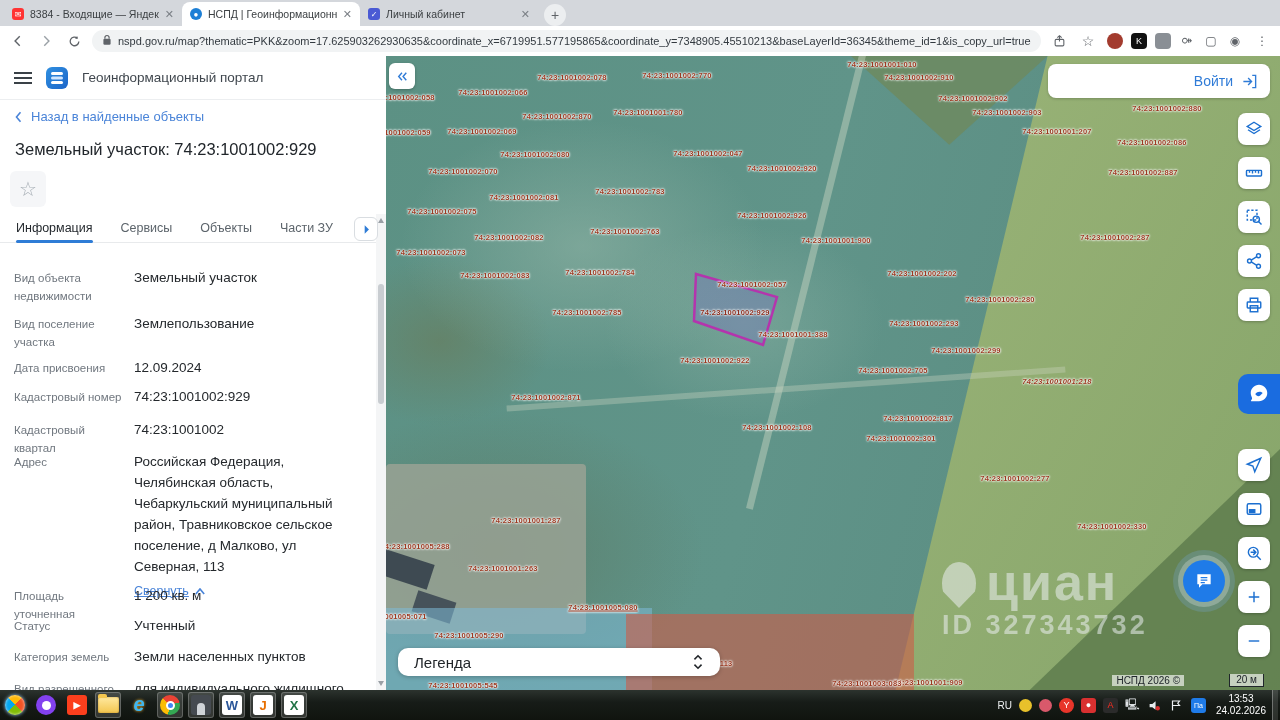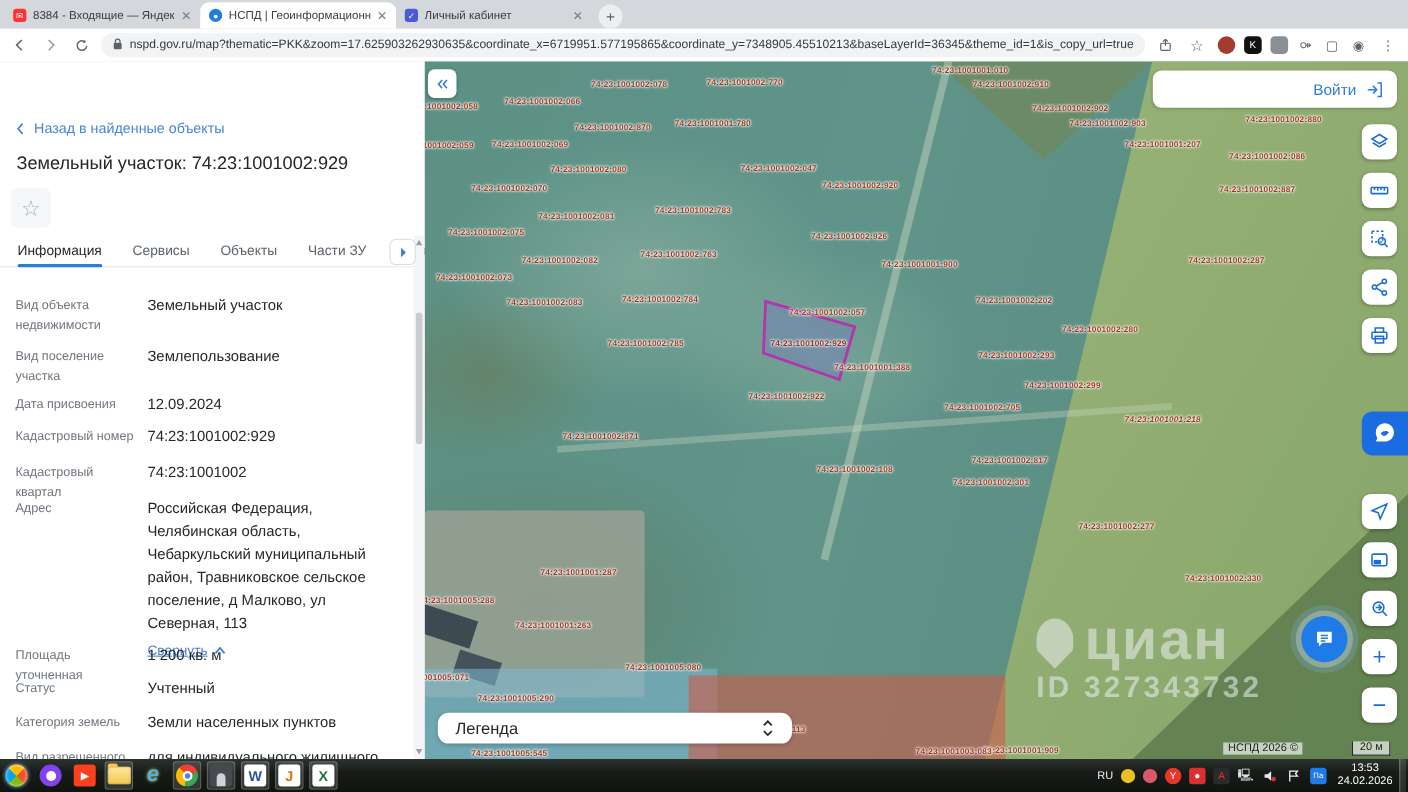--- a/index.html
+++ b/index.html
@@ -159,20 +159,25 @@
           <div class="ext" style="background: rgb(138, 143, 149);"></div>
           <div class="ext" style="background: transparent; color: rgb(95, 99, 104); font-size: 12px;">⚩</div>
           <div class="ext" style="background: transparent; color: rgb(95, 99, 104); font-size: 12px;">▢</div>
           <div class="ext" style="background: transparent; color: rgb(95, 99, 104); font-size: 12px; border-radius: 50%;">◉</div>
         </span>
       <span class="navbtn" style="font-size:12px;">⋮</span>
     </div>
   </div>
 
   <div class="panel">
+    <div class="p-head">
+      <span class="burger"></span>
+      <span class="plogo"></span>
+      <span class="p-title">Геоинформационный портал</span>
+    </div>
     <div class="backlink">
       <svg width="9" height="12" viewBox="0 0 12 18" fill="none" stroke="#4a84d8" stroke-width="2.4">
           <path d="M9 2 L3 9 L9 16"></path>
         </svg>
       <span>Назад в найденные объекты</span>
     </div>
     <div class="obj-title">Земельный участок: 74:23:1001002:929</div>
     <div class="starbox">☆</div>
     <div class="ptabs" id="ptabs">
         <div class="ptab active">Информация</div>
@@ -271,21 +276,21 @@
         <span class="mlabel" style="left: 10px; top: 76px;">74:23:1001002:059</span>
         <span class="mlabel" style="left: 96px; top: 75px;">74:23:1001002:069</span>
         <span class="mlabel" style="left: 149px; top: 98px;">74:23:1001002:080</span>
         <span class="mlabel" style="left: 322px; top: 97px;">74:23:1001002:047</span>
         <span class="mlabel" style="left: 396px; top: 112px;">74:23:1001002:920</span>
         <span class="mlabel" style="left: 77px; top: 115px;">74:23:1001002:070</span>
         <span class="mlabel" style="left: 138px; top: 141px;">74:23:1001002:081</span>
         <span class="mlabel" style="left: 244px; top: 135px;">74:23:1001002:783</span>
         <span class="mlabel" style="left: 386px; top: 159px;">74:23:1001002:926</span>
         <span class="mlabel" style="left: 56px; top: 155px;">74:23:1001002:075</span>
-        <span class="mlabel" style="left: 231px; top: 175px;">74:23:1001002:763</span>
+        <span class="mlabel" style="left: 239px; top: 175px;">74:23:1001002:763</span>
         <span class="mlabel" style="left: 123px; top: 181px;">74:23:1001002:082</span>
         <span class="mlabel" style="left: 45px; top: 196px;">74:23:1001002:073</span>
         <span class="mlabel" style="left: 366px; top: 206px; margin-top: 22px;">74:23:1001002:057</span>
         <span class="mlabel" style="left: 109px; top: 219px;">74:23:1001002:083</span>
         <span class="mlabel" style="left: 214px; top: 216px;">74:23:1001002:784</span>
         <span class="mlabel" style="left: 201px; top: 256px;">74:23:1001002:785</span>
         <span class="mlabel" style="left: 450px; top: 184px;">74:23:1001001:900</span>
         <span class="mlabel" style="left: 536px; top: 217px;">74:23:1001002:202</span>
         <span class="mlabel" style="left: 614px; top: 243px;">74:23:1001002:280</span>
         <span class="mlabel" style="left: 538px; top: 267px;">74:23:1001002:293</span>
@@ -297,21 +302,21 @@
         <span class="mlabel" style="left: 629px; top: 422px;">74:23:1001002:277</span>
         <span class="mlabel" style="left: 726px; top: 470px;">74:23:1001002:330</span>
         <span class="mlabel" style="left: 729px; top: 181px;">74:23:1001002:287</span>
         <span class="mlabel" style="left: 407px; top: 278px;">74:23:1001001:388</span>
         <span class="mlabel" style="left: 329px; top: 304px;">74:23:1001002:922</span>
         <span class="mlabel" style="left: 391px; top: 327px; margin-top: 44px;">74:23:1001002:108</span>
         <span class="mlabel" style="left: 160px; top: 341px;">74:23:1001002:871</span>
         <span class="mlabel" style="left: 140px; top: 464px;">74:23:1001001:287</span>
         <span class="mlabel" style="left: 117px; top: 512px;">74:23:1001001:263</span>
         <span class="mlabel" style="left: 29px; top: 490px;">74:23:1001005:288</span>
-        <span class="mlabel" style="left: 217px; top: 551px;">74:23:1001005:080</span>
+        <span class="mlabel" style="left: 217px; top: 551px; text-decoration: underline;">74:23:1001005:080</span>
         <span class="mlabel" style="left: 6px; top: 560px;">74:23:1001005:071</span>
         <span class="mlabel" style="left: 83px; top: 579px;">74:23:1001005:290</span>
         <span class="mlabel" style="left: 77px; top: 629px;">74:23:1001005:545</span>
         <span class="mlabel" style="left: 312px; top: 607px;">74:23:1001005:113</span>
         <span class="mlabel" style="left: 542px; top: 626px;">74:23:1001001:909</span>
         <span class="mlabel" style="left: 481px; top: 627px;">74:23:1001003:083</span>
         <span class="mlabel sel" style="left: 349px; top: 256px;">74:23:1001002:929</span>
       </div>
 
     <div class="collapse-btn">

